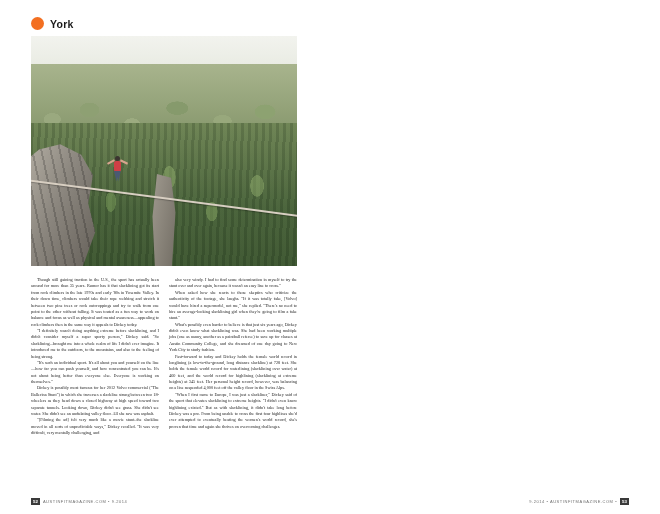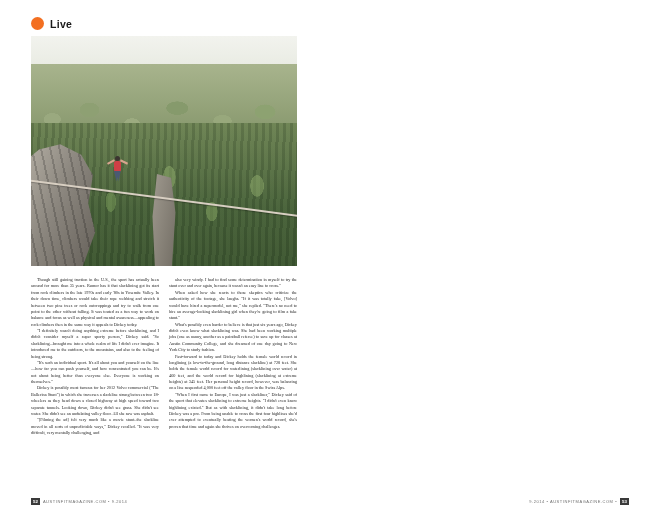--- a/index.html
+++ b/index.html
@@ -124,21 +124,21 @@
 </style>
 </head>
 <body>
 
 <div class="spread">
 
   <div class="page page-left">
 
     <div class="section-header">
       <span class="live-dot"></span>
-      <span class="live-label">Live</span>
+      <span class="live-label">York</span>
     </div>
 
     <div class="hero">
       <div class="sky"></div>
       <div class="forest-far"></div>
       <div class="forest-near"></div>
       <div class="rock-main"></div>
       <div class="rock-spire"></div>
       <div class="slackline-hero"></div>
       <div class="walker">

